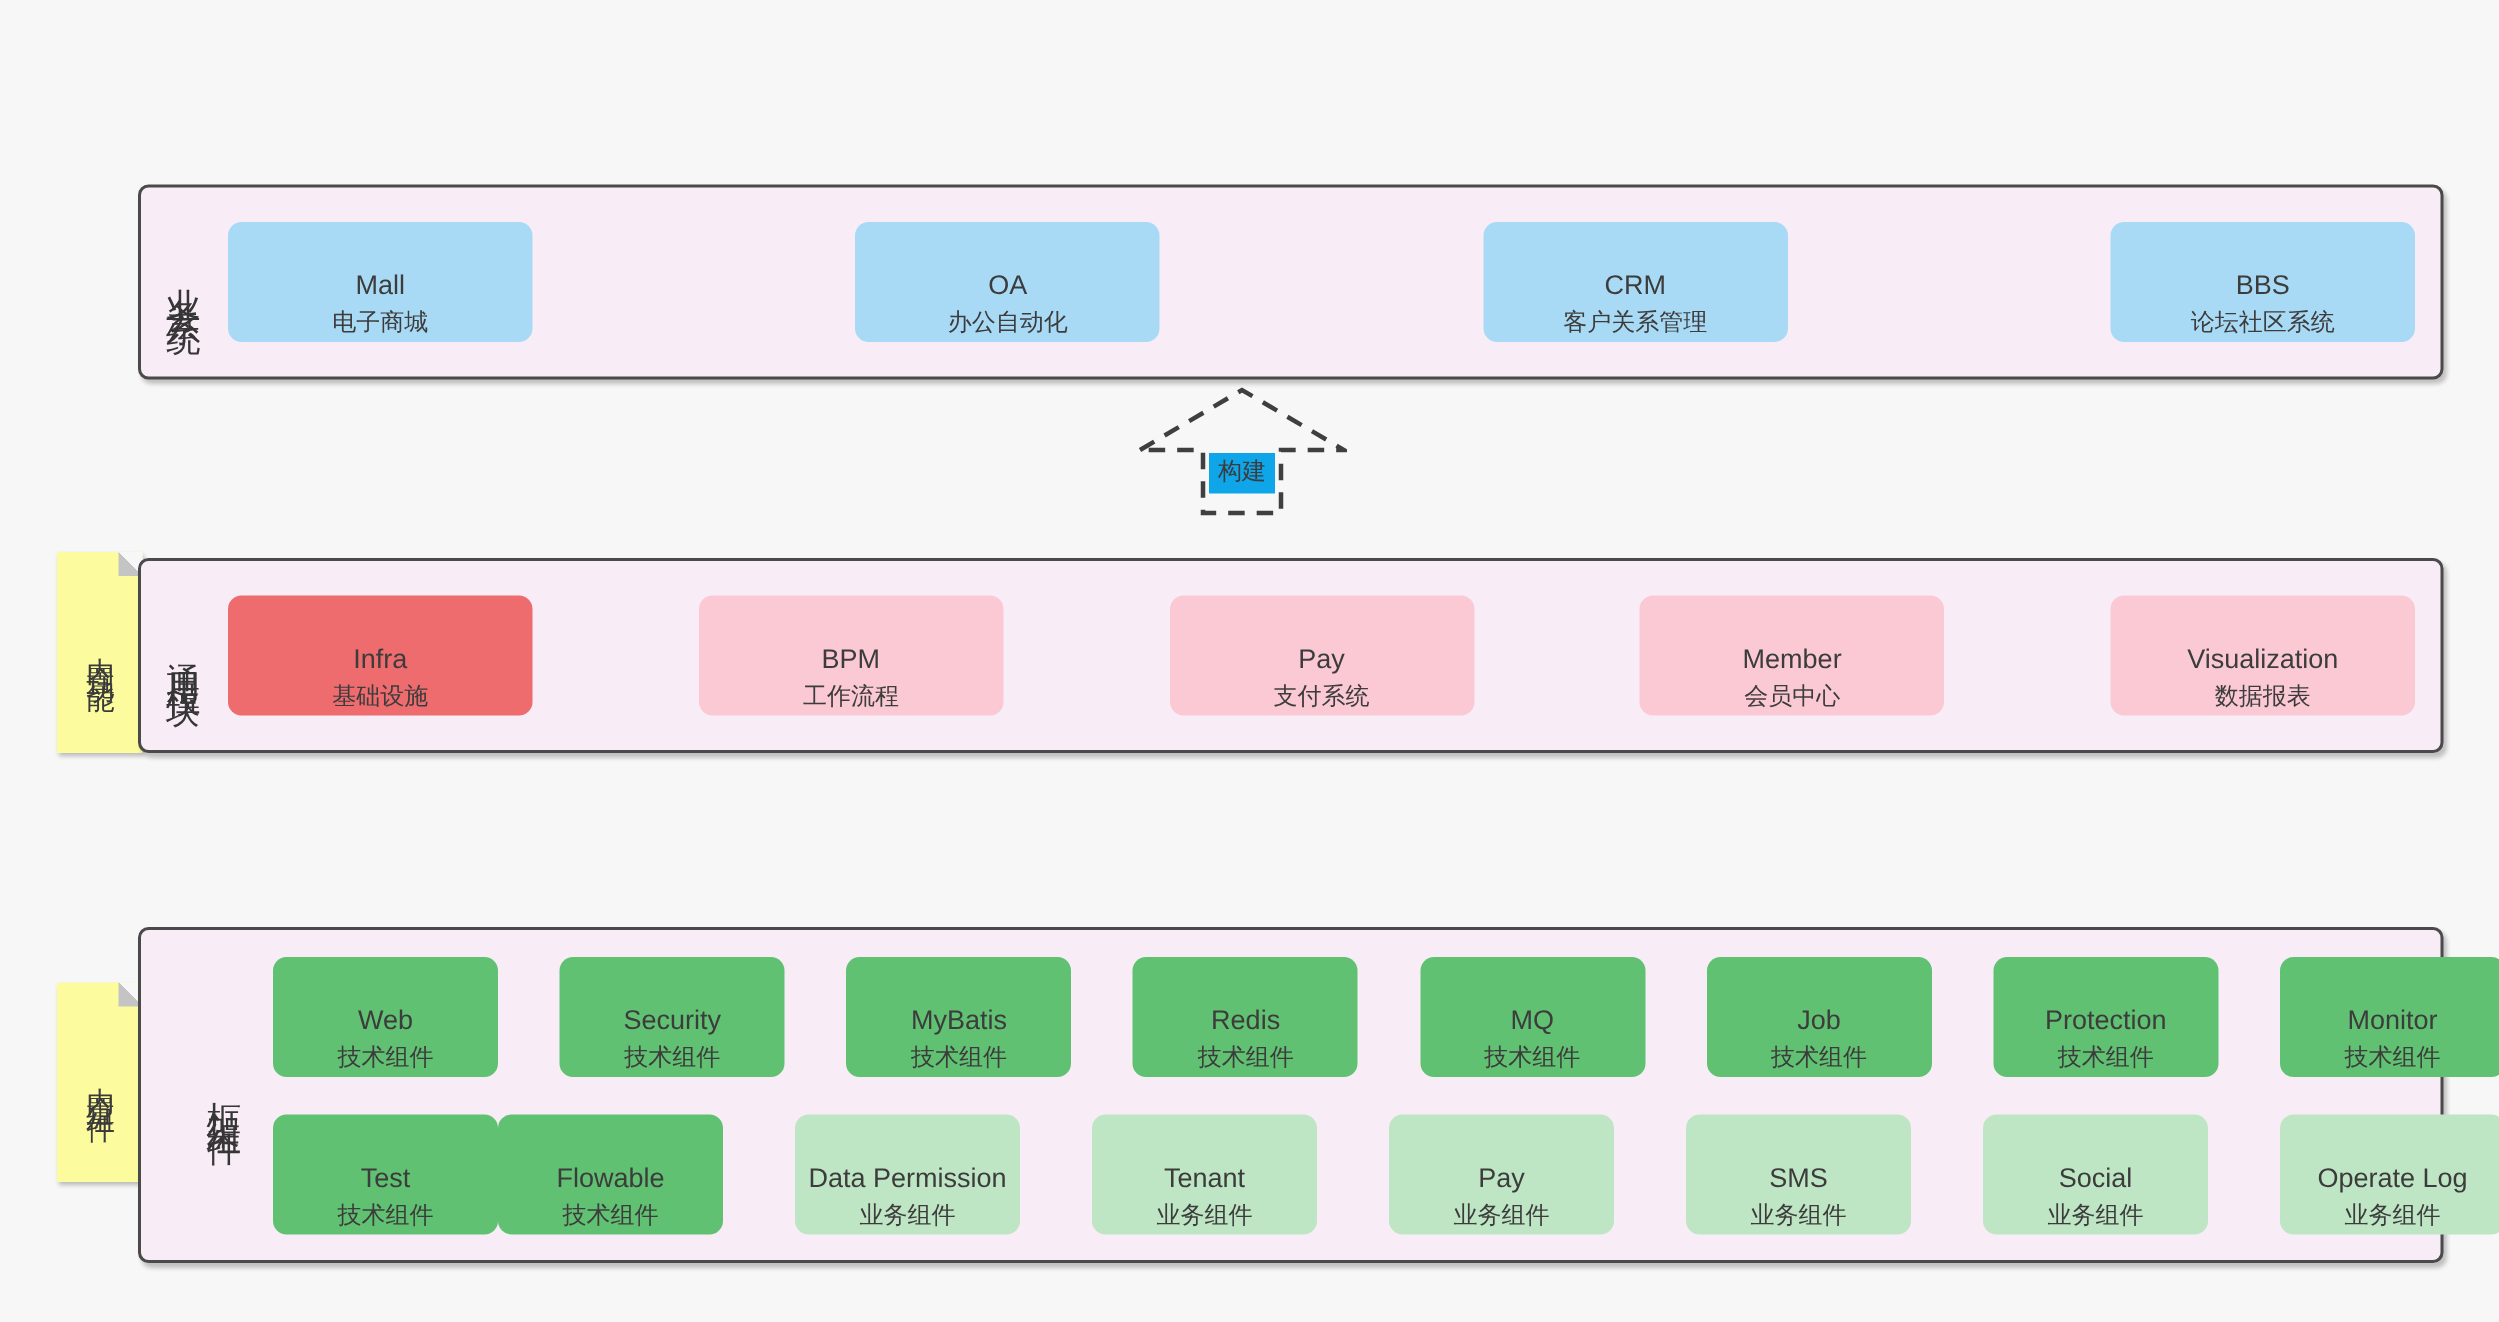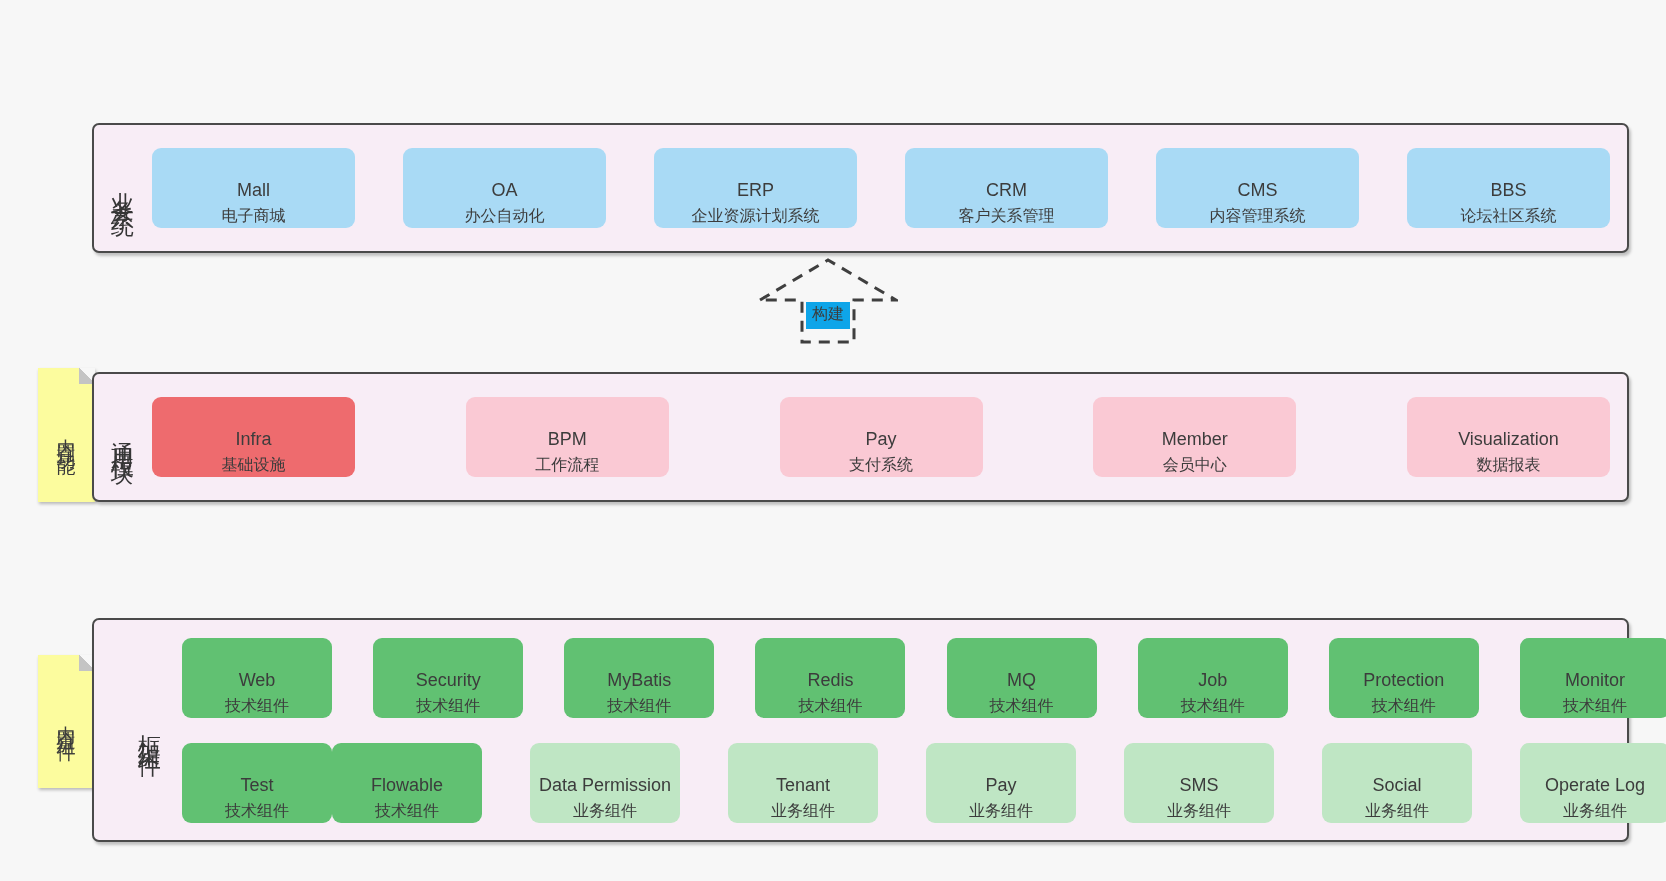--- a/index.html
+++ b/index.html
@@ -92,30 +92,22 @@
         <div class="row">
           <div class="box v-blue">
             <div class="box-name">Mall</div>
             <div class="box-sub">电子商城</div>
           </div>
           <div class="box v-blue">
             <div class="box-name">OA</div>
             <div class="box-sub">办公自动化</div>
           </div>
           <div class="box v-blue">
-            <div class="box-name">ERP</div>
-            <div class="box-sub">企业资源计划系统</div>
-          </div>
-          <div class="box v-blue">
             <div class="box-name">CRM</div>
             <div class="box-sub">客户关系管理</div>
-          </div>
-          <div class="box v-blue">
-            <div class="box-name">CMS</div>
-            <div class="box-sub">内容管理系统</div>
           </div>
           <div class="box v-blue">
             <div class="box-name">BBS</div>
             <div class="box-sub">论坛社区系统</div>
           </div>
         </div>
       </div>
   </section>
 
   <div class="arrow arrow-build">

